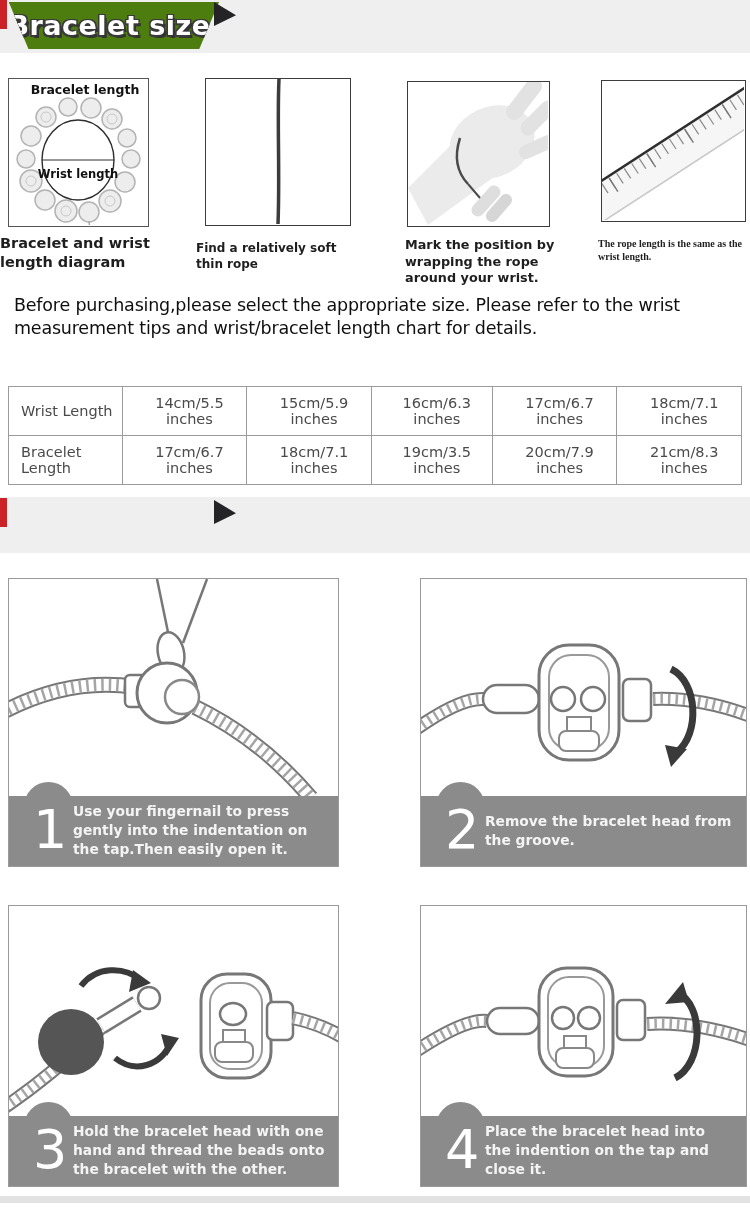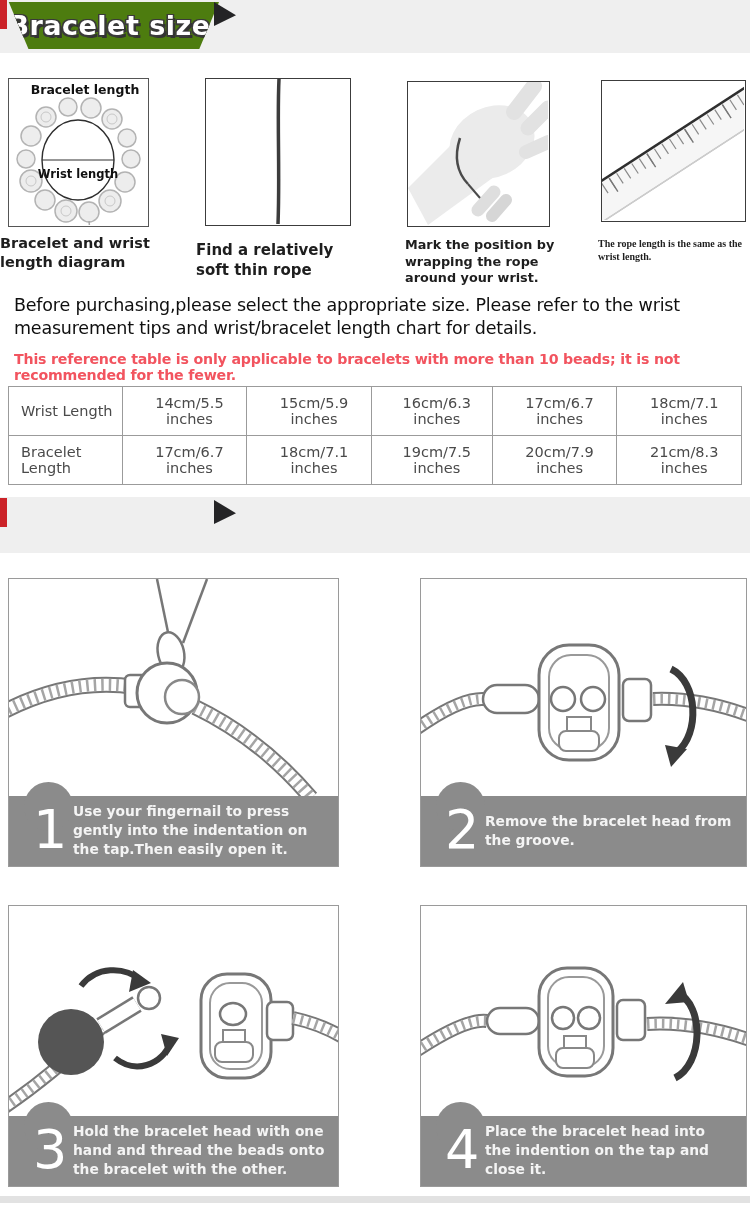--- a/index.html
+++ b/index.html
@@ -95,21 +95,21 @@
       <text x="69" y="99" text-anchor="middle" font-size="11.5" font-weight="bold" fill="#111">Wrist length</text>
     </svg>
   </div>
   <div class="figcap" style="left:0; top:234px; width:165px; text-align:left; font-size:14.5px;">Bracelet and wrist length diagram</div>
 
   <div class="figbox" style="left:205px; top:78px; width:146px; height:148px;">
     <svg class="illus" width="143" height="145" viewBox="0 0 143 145">
       <path d="M 73 0 C 71 40 74 95 72 145" fill="none" stroke="#3c3c3c" stroke-width="3.5"></path>
     </svg>
   </div>
-  <div class="figcap" style="left:196px; top:241px; width:162px; font-size:15px;">Find a relatively soft thin rope</div>
+  <div class="figcap" style="left:196px; top:241px; width:162px; font-size:12px;">Find a relatively soft thin rope</div>
 
   <div class="figbox" style="left:407px; top:81px; width:143px; height:146px;">
     <svg class="illus" width="140" height="143" viewBox="0 0 140 143">
       <polygon points="0,106 52,54 90,92 20,143" fill="#ebebeb"></polygon>
       <ellipse cx="84" cy="60" rx="44" ry="35" fill="#ebebeb" transform="rotate(-25 84 60)"></ellipse>
       <line x1="106" y1="30" x2="126" y2="4" stroke="#e2e2e2" stroke-width="16" stroke-linecap="round"></line>
       <line x1="120" y1="46" x2="140" y2="26" stroke="#e2e2e2" stroke-width="15" stroke-linecap="round"></line>
       <line x1="118" y1="70" x2="140" y2="60" stroke="#e2e2e2" stroke-width="14" stroke-linecap="round"></line>
       <path d="M 52 56 Q 43 84 60 102" fill="none" stroke="#4a4a4a" stroke-width="2.5"></path>
       <line x1="70" y1="128" x2="86" y2="110" stroke="#dedede" stroke-width="13" stroke-linecap="round"></line>
@@ -126,21 +126,20 @@
         <line x1="-45" y1="56" x2="195" y2="56" stroke="#2f2f2f" stroke-width="2.5"></line>
         <line x1="-43" y1="64" x2="195" y2="64" stroke="#8a8a8a" stroke-width="12" stroke-dasharray="1.2 7.8"></line>
         <line x1="-43" y1="66" x2="195" y2="66" stroke="#777777" stroke-width="16" stroke-dasharray="1.4 43.6"></line>
         <line x1="-45" y1="91" x2="195" y2="91" stroke="#cccccc" stroke-width="1.5"></line>
       </g>
     </svg>
   </div>
   <div class="figcap" style="left:598px; top:237px; width:152px; font-size:10px;font-family:Liberation Serif, serif;">The rope length is the same as the wrist length.</div>
 
   <div class="intro">Before purchasing,please select the appropriate size. Please refer to the wrist measurement tips and wrist/bracelet length chart for details.</div>
-  <div class="notice">This reference table is only applicable to bracelets with more than 10 beads; it is not recommended for the fewer.</div>
 
   <table class="size">
     <colgroup>
         <col style="width:15.5%">
         <col style="width:17%">
         <col style="width:17%">
         <col style="width:16.5%">
         <col style="width:17%">
         <col style="width:17%">
       </colgroup>
@@ -150,21 +149,21 @@
       <td>14cm/5.5 inches</td>
       <td>15cm/5.9 inches</td>
       <td>16cm/6.3 inches</td>
       <td>17cm/6.7 inches</td>
       <td>18cm/7.1 inches</td>
     </tr>
     <tr>
       <td class="rowhead">Bracelet Length</td>
       <td>17cm/6.7 inches</td>
       <td>18cm/7.1 inches</td>
-      <td>19cm/7.5 inches</td>
+      <td>19cm/3.5 inches</td>
       <td>20cm/7.9 inches</td>
       <td>21cm/8.3 inches</td>
     </tr>
   </tbody>
     </table>
 
   <div class="band b2" style="top:497px;"></div>
   <div class="ribbon-accent" style="left:0; top:498px;"></div>
   <div class="ribbon-fold" style="left:214px; top:500px;"></div>
 

